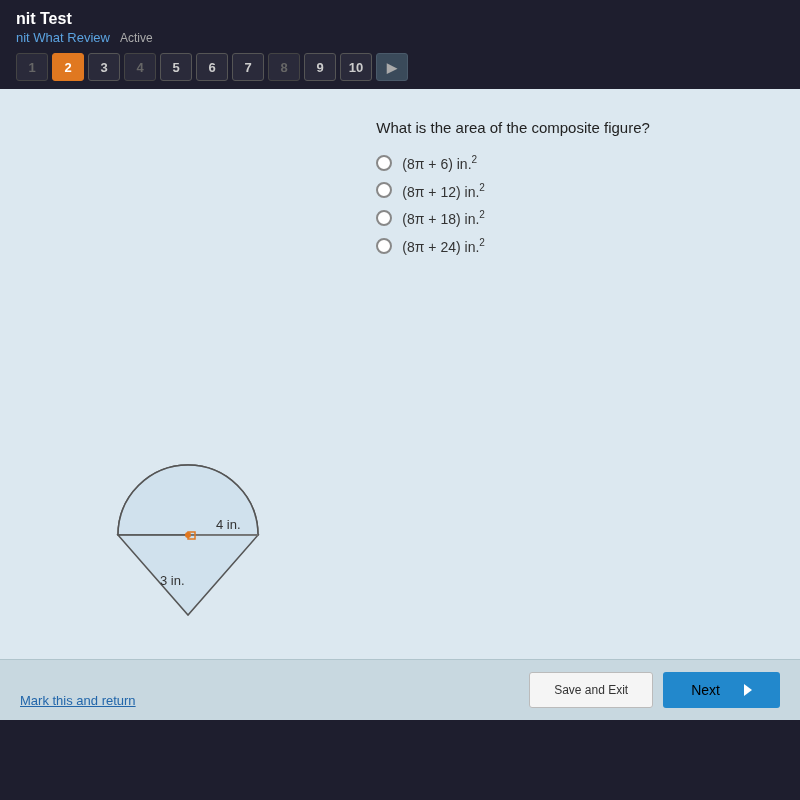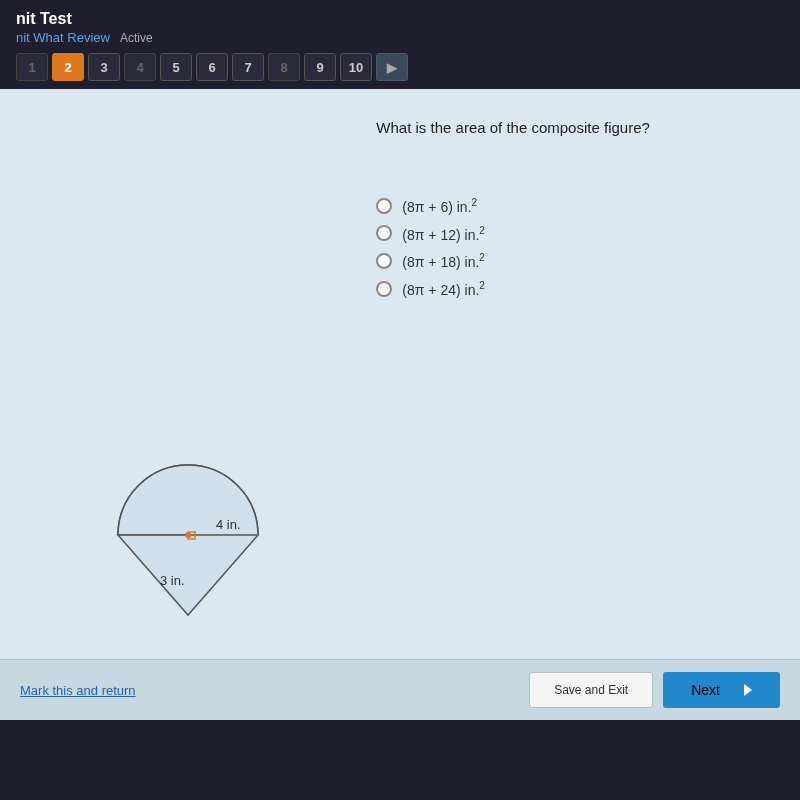--- a/index.html
+++ b/index.html
@@ -113,21 +113,20 @@
       font-size: 15px;
       color: #222;
       margin-bottom: 18px;
       font-weight: 400;
     }
 
     .answer-options {
       display: flex;
       flex-direction: column;
       gap: 10px;
-      margin-top: 43px;
     }
 
     .answer-option {
       display: flex;
       align-items: center;
       gap: 10px;
       cursor: pointer;
     }
 
     .radio-circle {
@@ -149,21 +148,21 @@
 
     sup {
       font-size: 10px;
     }
 
     
     .footer {
       background: #c8d8e0;
       padding: 12px 20px;
       display: flex;
-      align-items: center;
+      align-items: flex-end;
       justify-content: space-between;
       flex-shrink: 0;
       border-top: 1px solid #b0c4cc;
     }
 
     .mark-return-link {
       color: #2266aa;
       font-size: 13px;
       cursor: pointer;
       text-decoration: underline;

